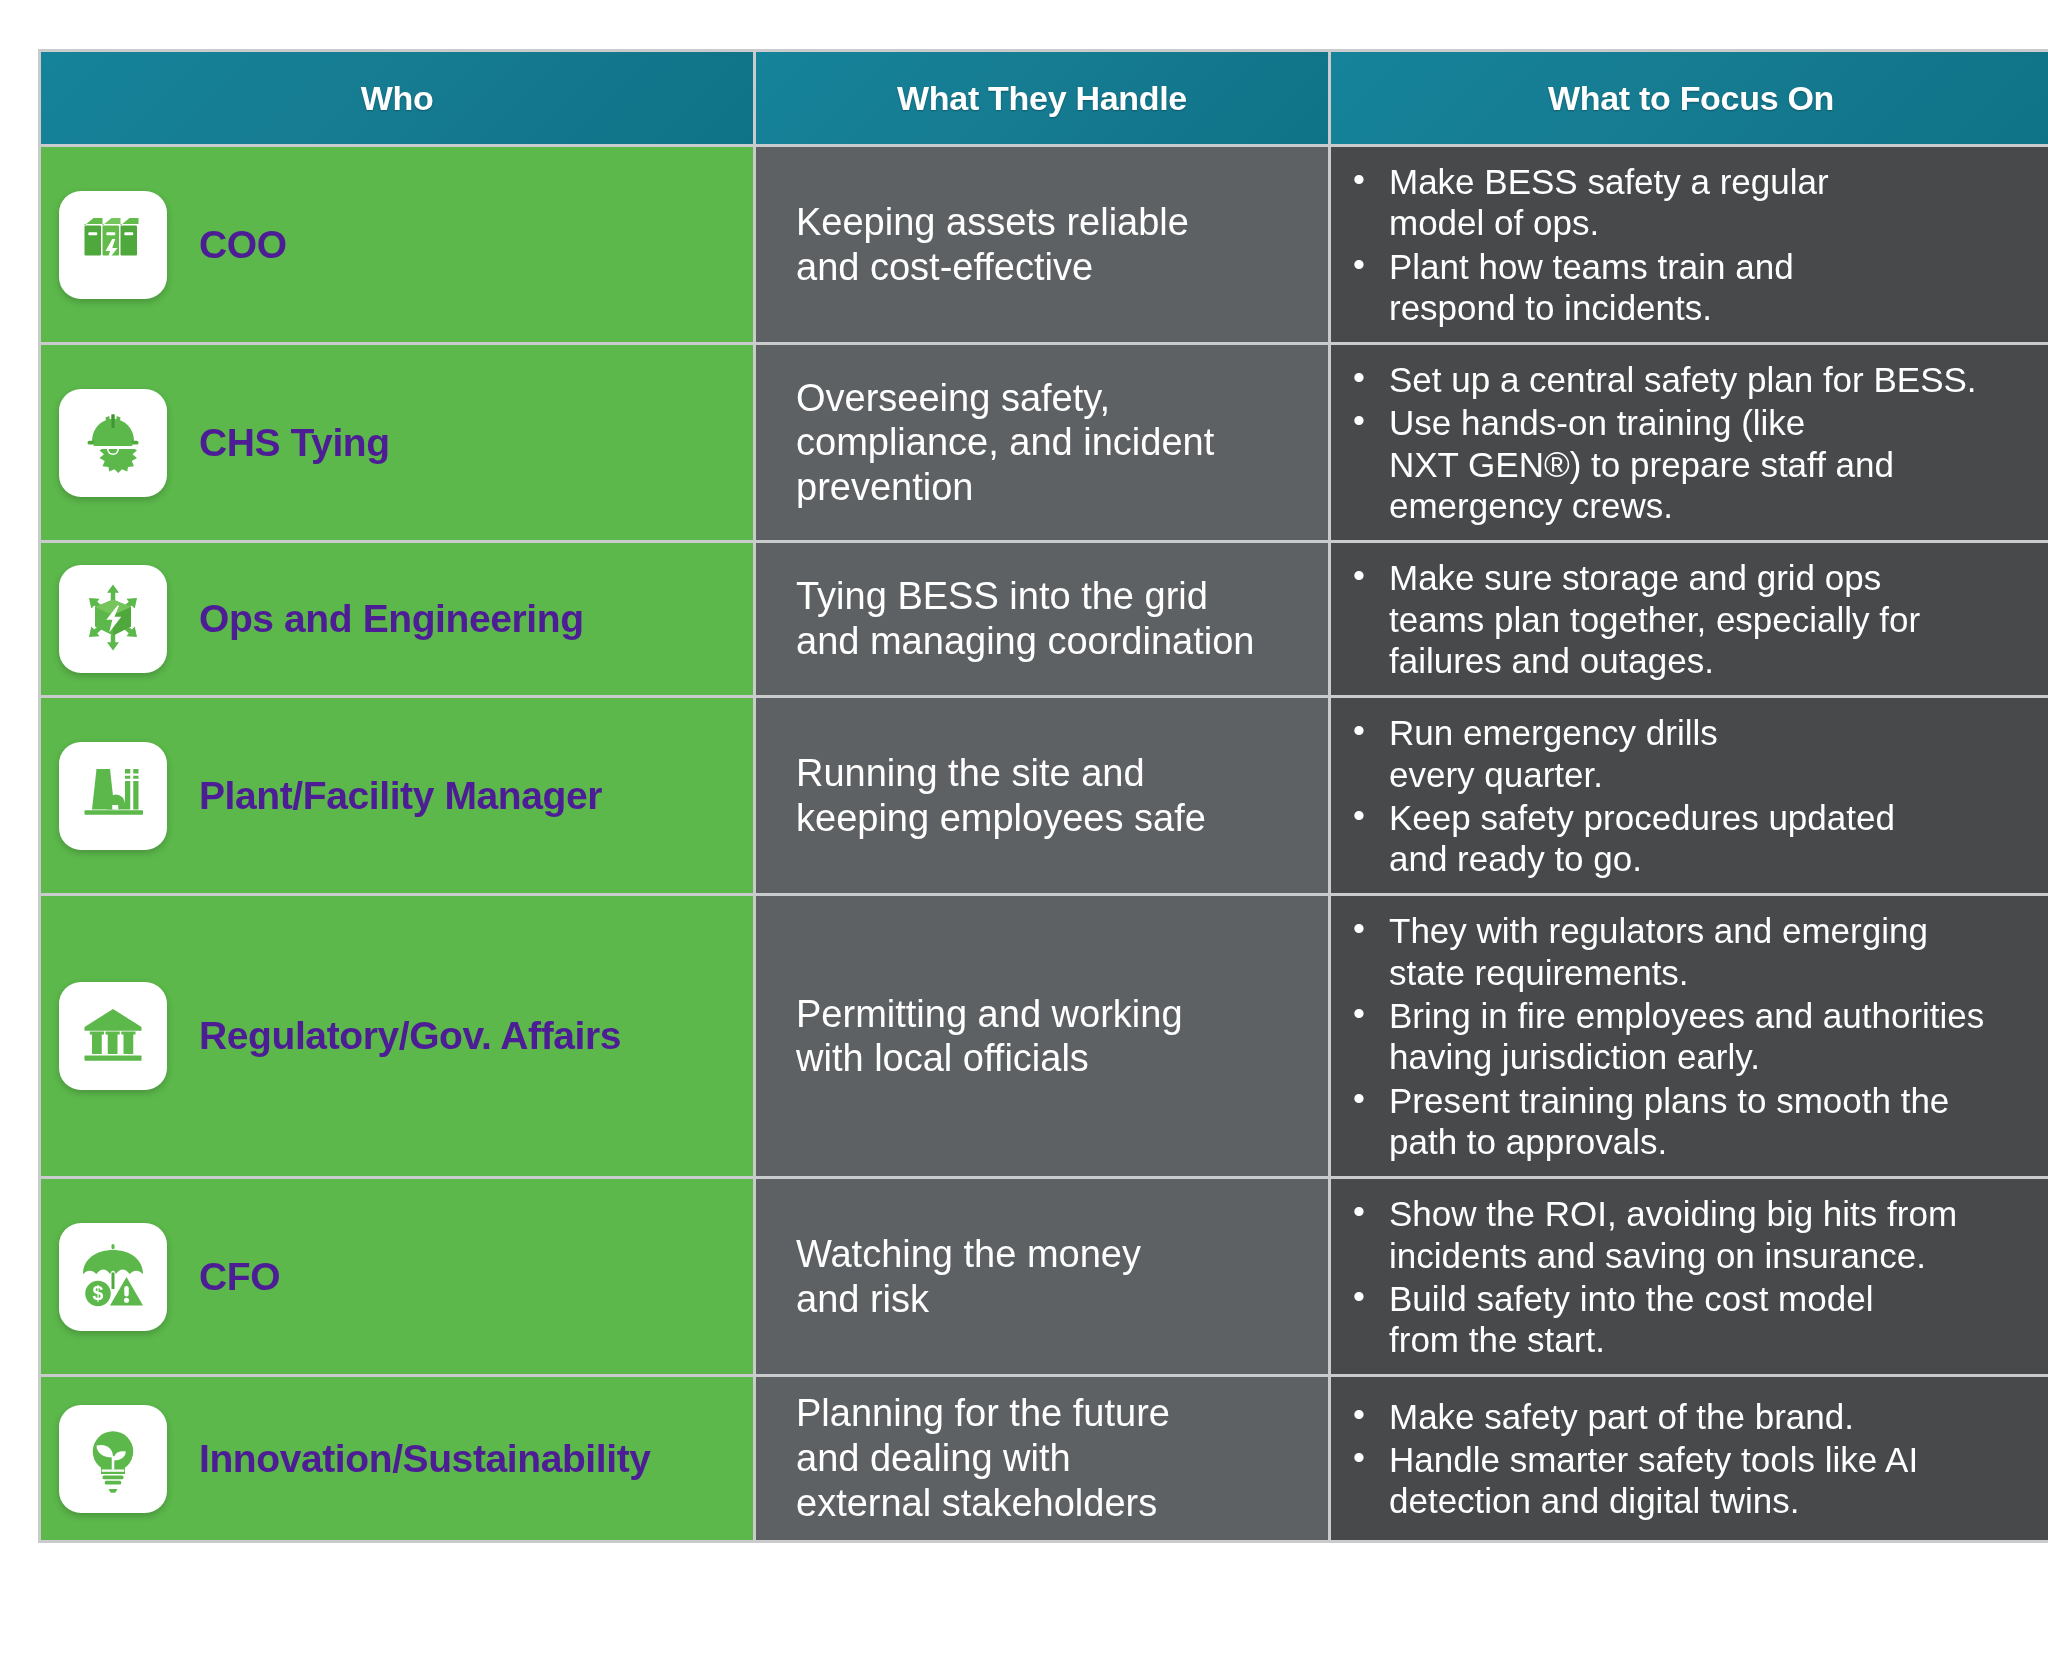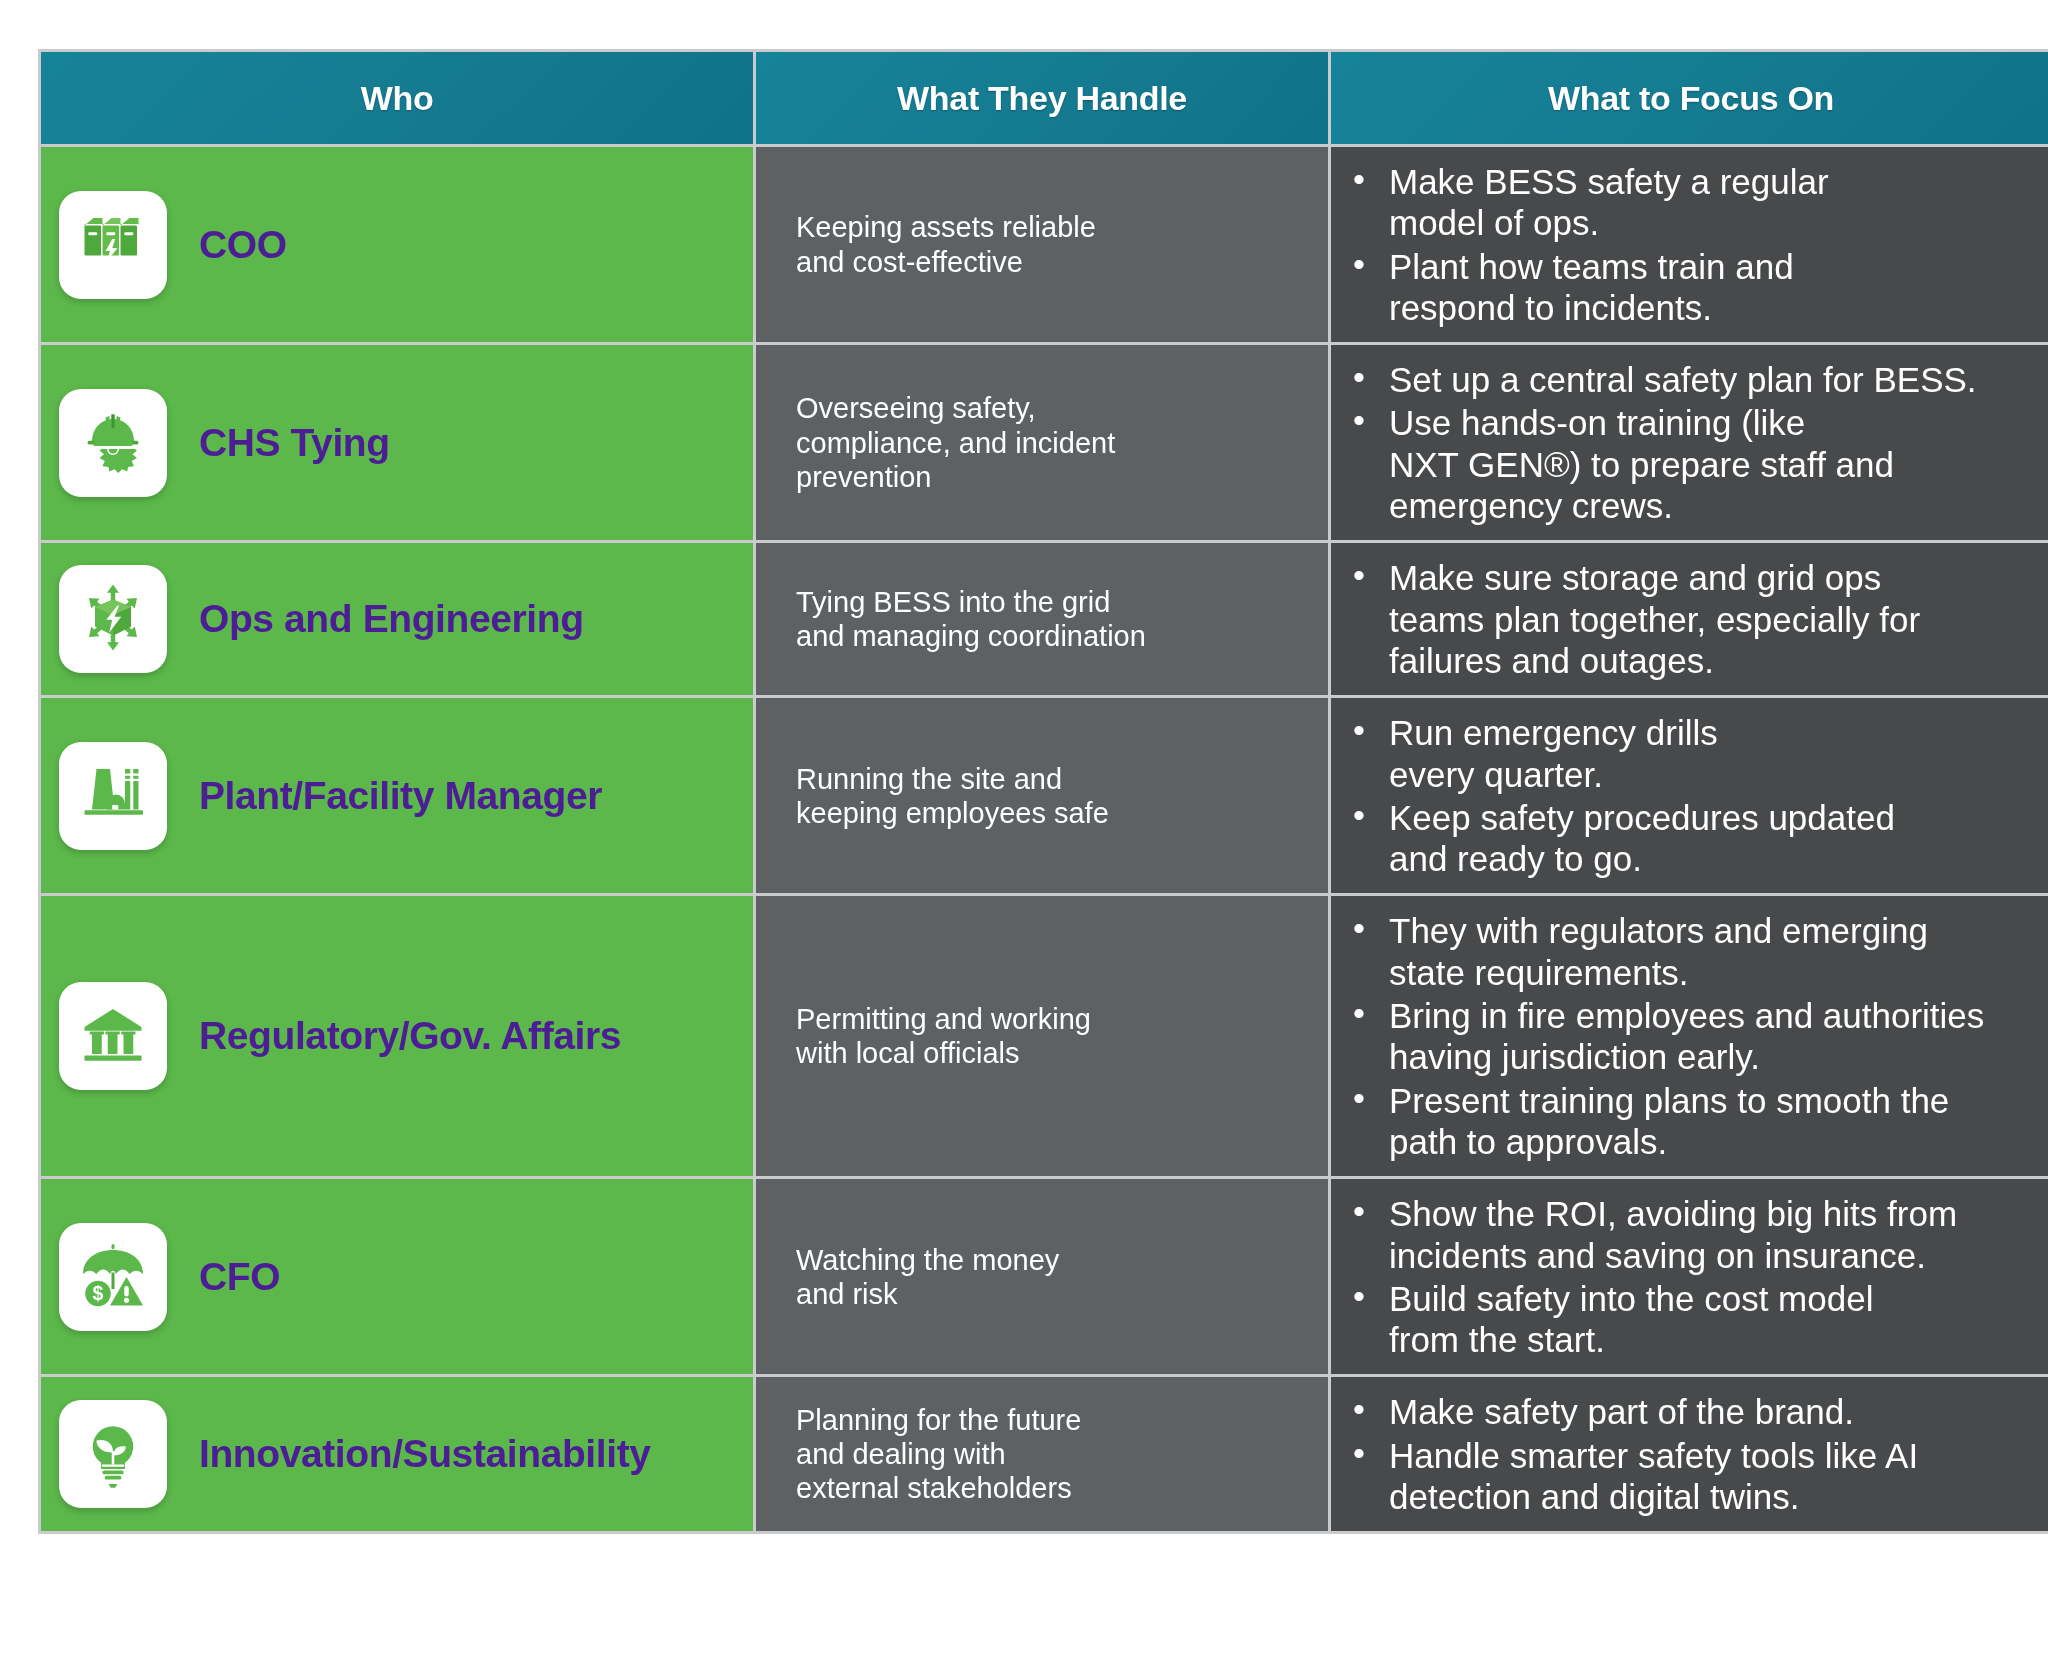--- a/index.html
+++ b/index.html
@@ -50,21 +50,21 @@
   
   td { vertical-align: middle; padding: 0; }
 
   td.who {
     background: #5cb84b;
     padding: 10px 18px;
   }
   td.handle {
     background: #5e6163;
     color: #ffffff;
-    font-size: 29px;
+    font-size: 38px;
     line-height: 1.18;
     padding: 14px 6px 14px 40px;
   }
   td.focus {
     background: #47494b;
     color: #ffffff;
     font-size: 35px;
     line-height: 1.18;
     padding: 14px 0 14px 18px;
     vertical-align: middle;

